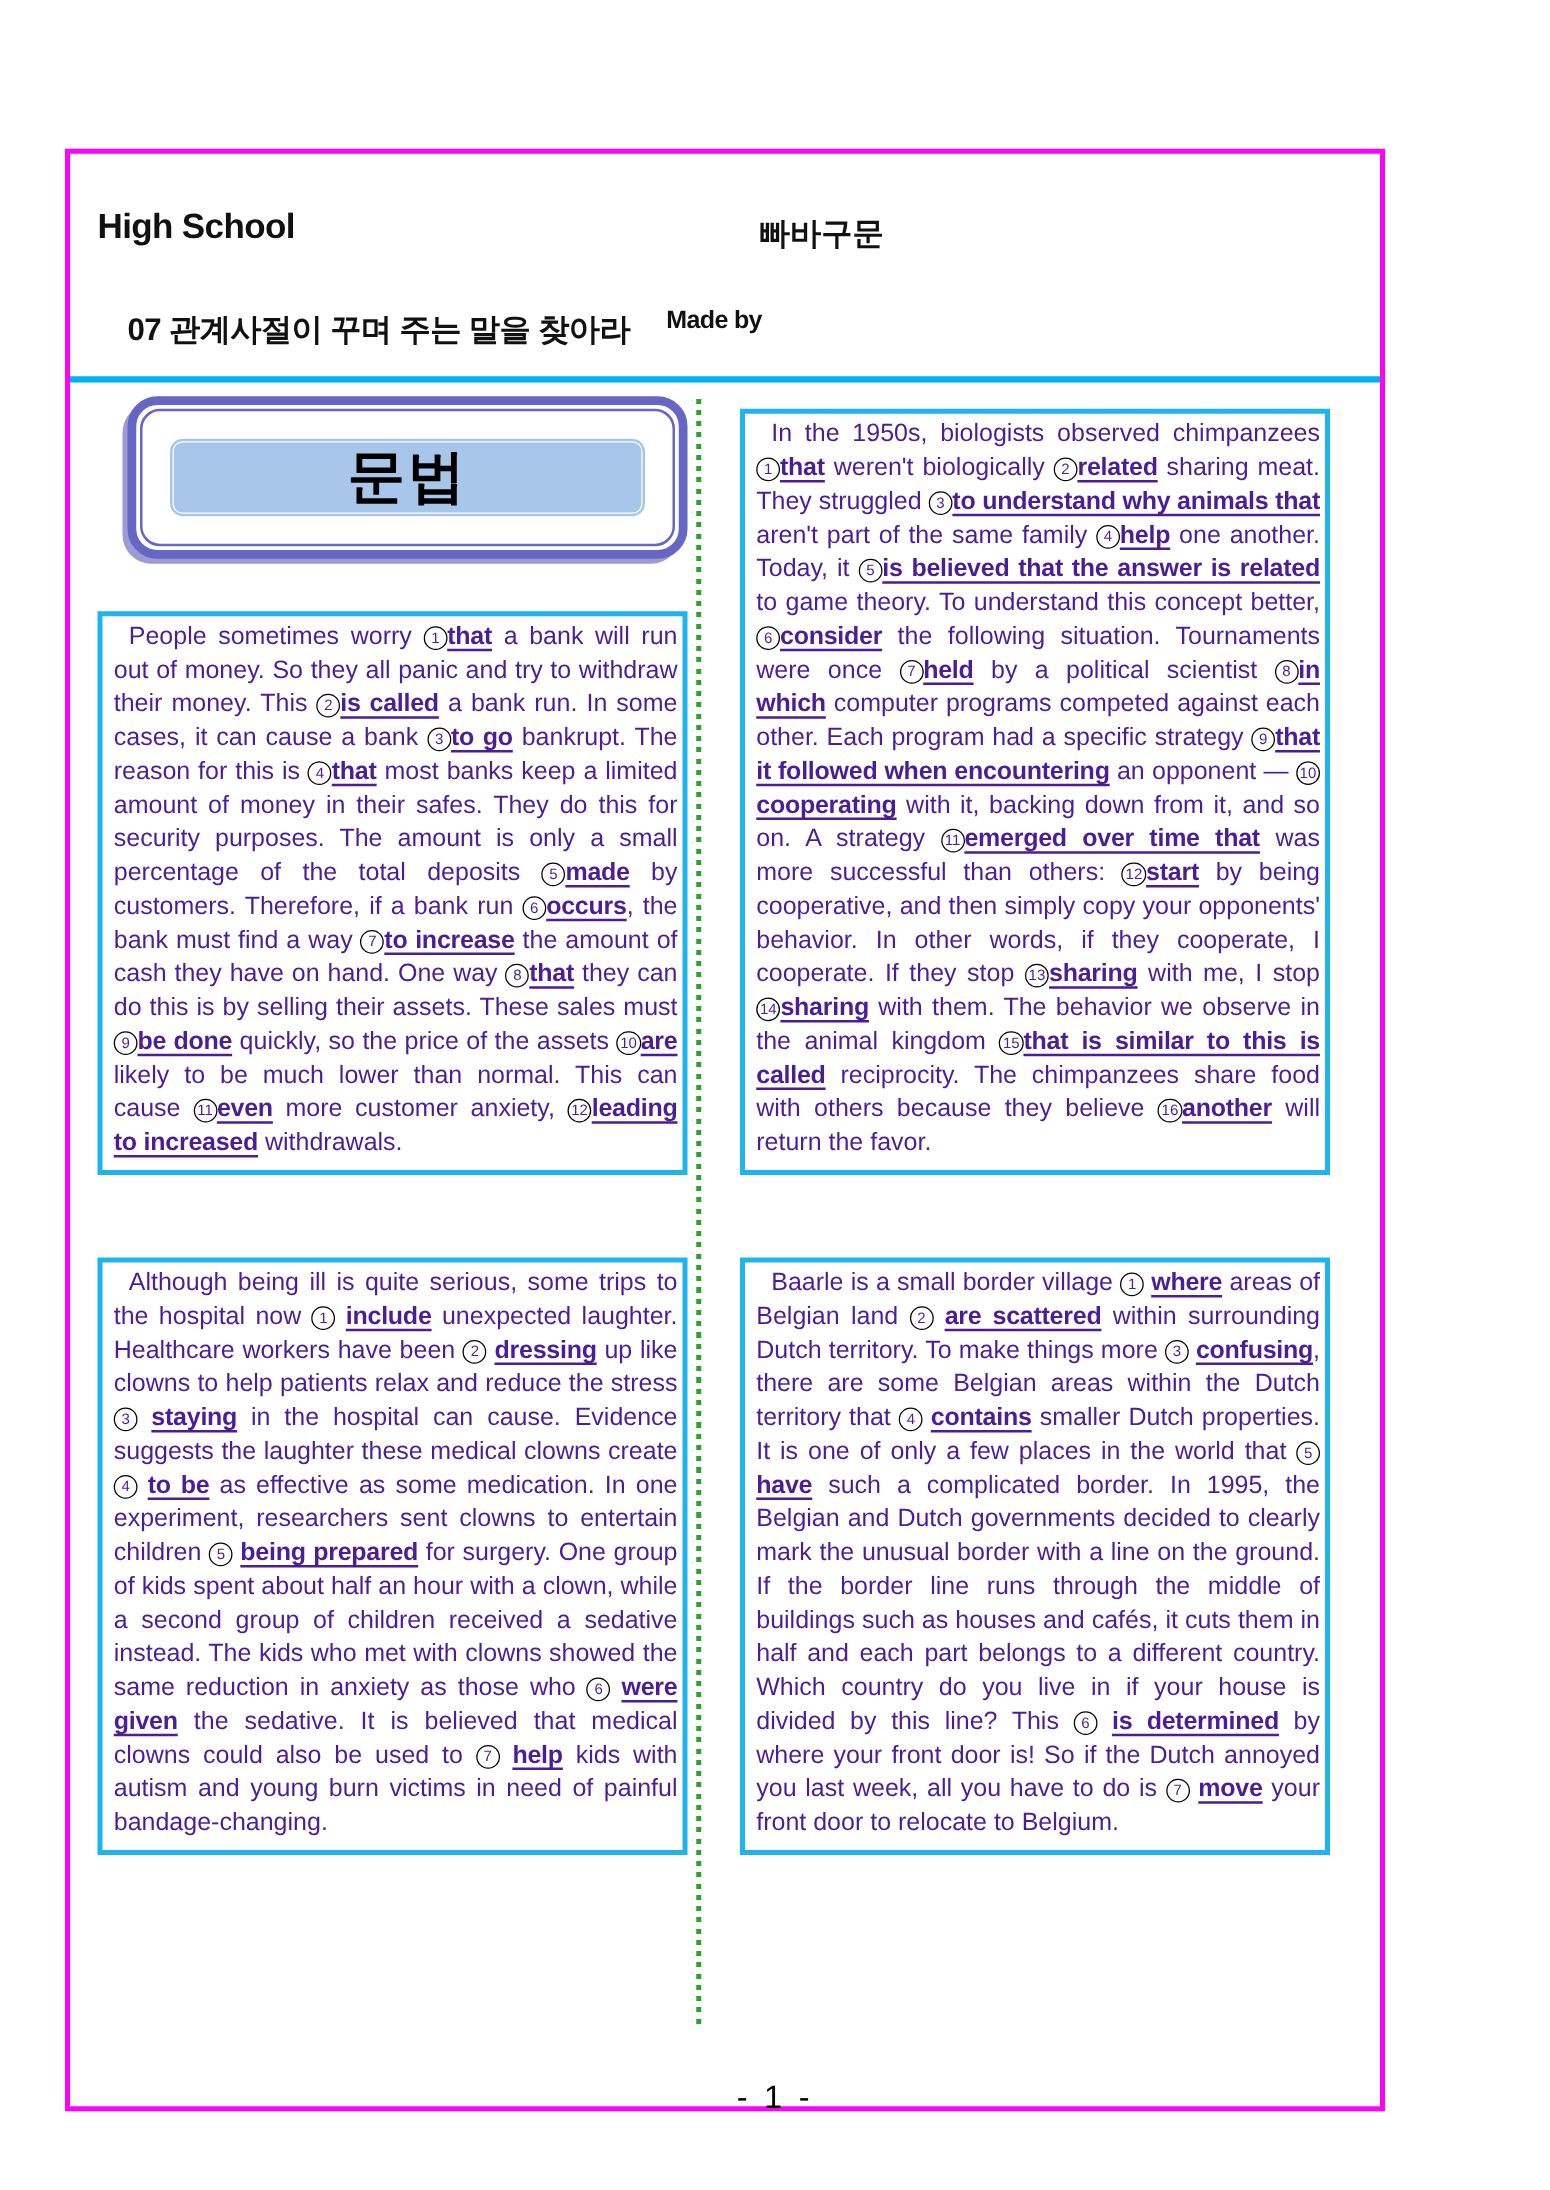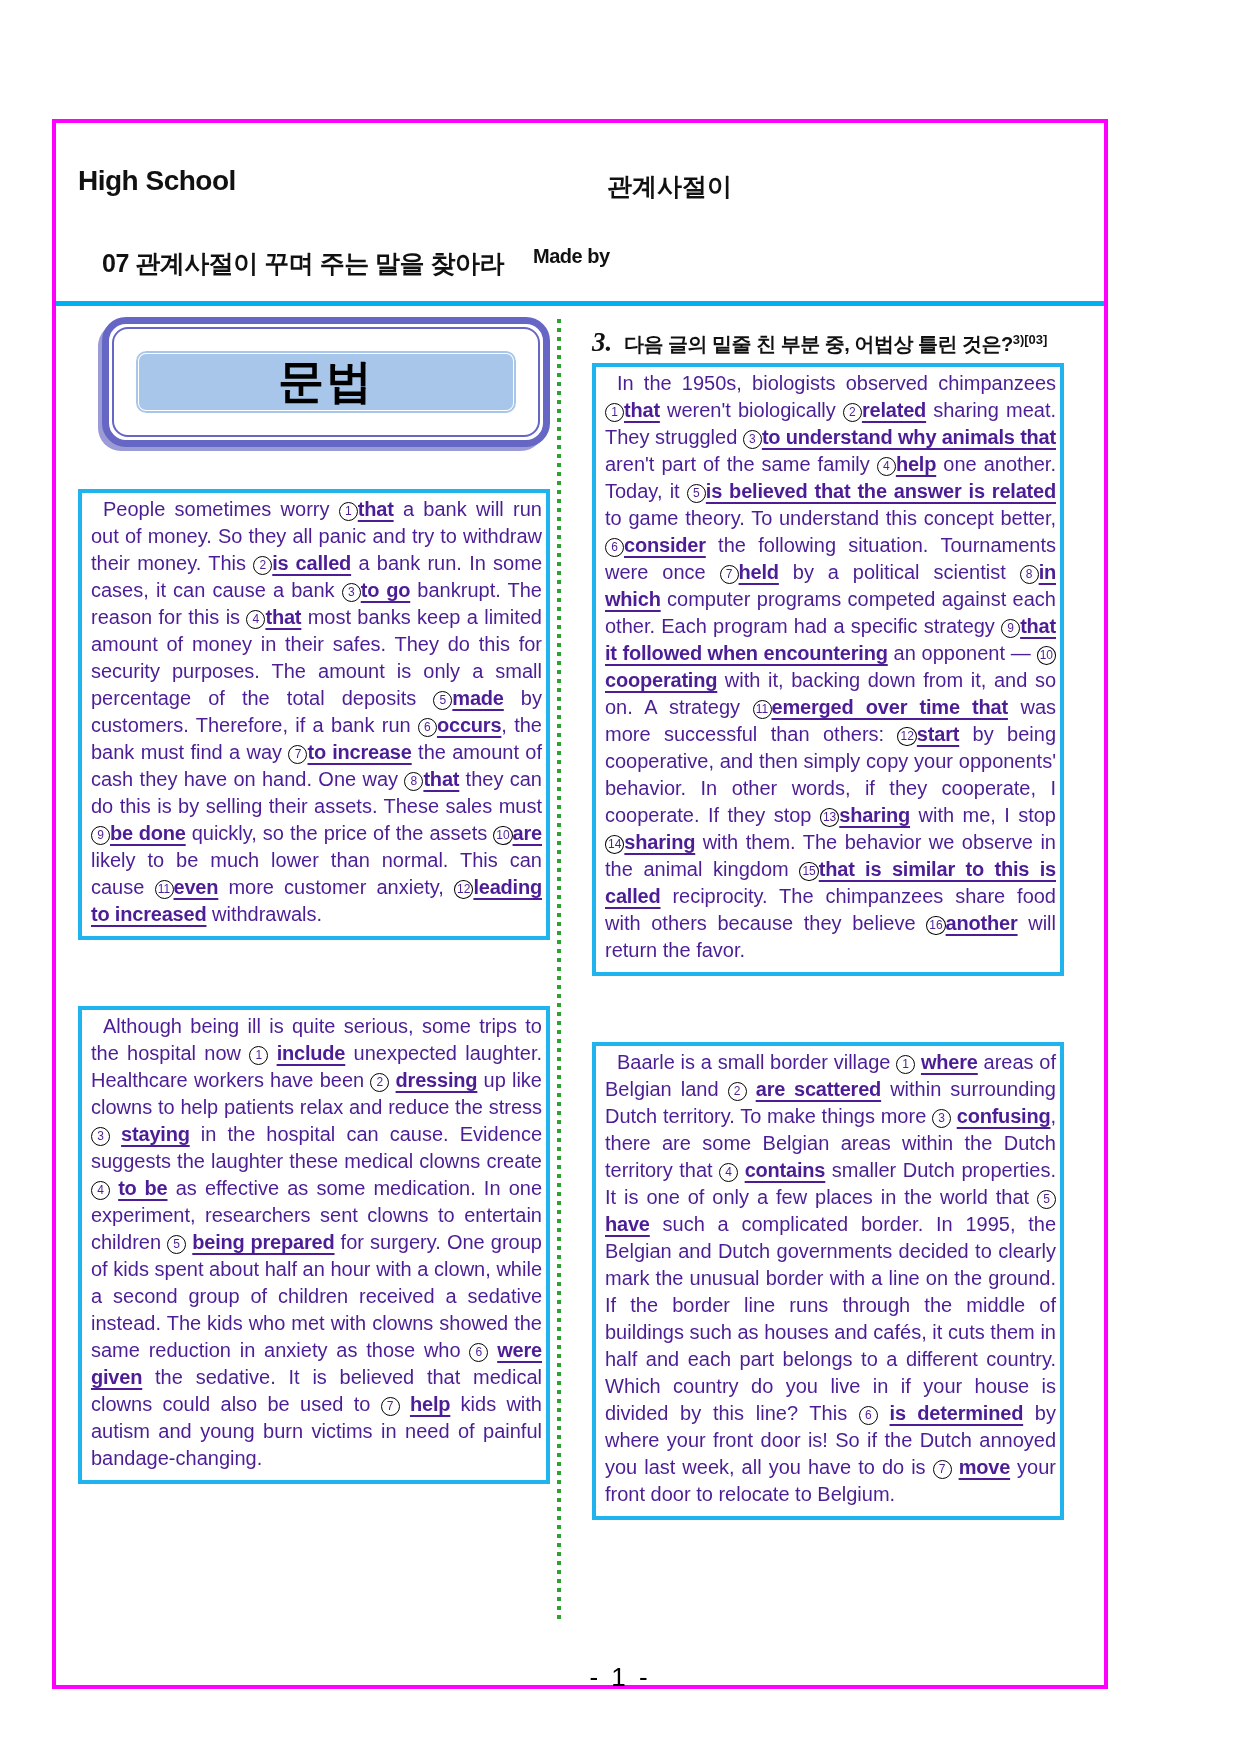--- a/index.html
+++ b/index.html
@@ -63,21 +63,21 @@
   .page-number{
     position:absolute;left:0;top:1662px;width:100%;text-align:center;
     font-size:26px;letter-spacing:3px;color:#000;
   }
 </style>
 </head>
 <body>
 
 <div class="main-border">
   <div class="hdr-left">High School</div>
-  <div class="hdr-right">관계사절이</div>
+  <div class="hdr-right">빠바구문</div>
   <div class="sub-left">07 관계사절이 꾸며 주는 말을 찾아라</div>
   <div class="sub-right">Made by</div>
   <div class="cyan-rule"></div>
   <div class="divider"></div>
 
   <div class="col col-left">
     <div class="grammar-box">
       <div class="gb-mid">
         <div class="gb-fill">문법</div>
       </div>
@@ -87,23 +87,20 @@
       <div class="passage">People sometimes worry <span><span class="circ">1</span><span class="uw">that</span></span> a bank will run out of money. So they all panic and try to withdraw their money. This <span><span class="circ">2</span><span class="uw">is called</span></span> a bank run. In some cases, it can cause a bank <span><span class="circ">3</span><span class="uw">to go</span></span> bankrupt. The reason for this is <span><span class="circ">4</span><span class="uw">that</span></span> most banks keep a limited amount of money in their safes. They do this for security purposes. The amount is only a small percentage of the total deposits <span><span class="circ">5</span><span class="uw">made</span></span> by customers. Therefore, if a bank run <span><span class="circ">6</span><span class="uw">occurs</span></span>, the bank must find a way <span><span class="circ">7</span><span class="uw">to increase</span></span> the amount of cash they have on hand. One way <span><span class="circ">8</span><span class="uw">that</span></span> they can do this is by selling their assets. These sales must <span><span class="circ">9</span><span class="uw">be done</span></span> quickly, so the price of the assets <span><span class="circ">10</span><span class="uw">are</span></span> likely to be much lower than normal. This can cause <span><span class="circ">11</span><span class="uw">even</span></span> more customer anxiety, <span><span class="circ">12</span><span class="uw">leading to increased</span></span> withdrawals.</div>
     </section>
 
     <section class="question">
       <div class="passage">Although being ill is quite serious, some trips to the hospital now <span><span class="circ">1</span> <span class="uw">include</span></span> unexpected laughter. Healthcare workers have been <span><span class="circ">2</span> <span class="uw">dressing</span></span> up like clowns to help patients relax and reduce the stress <span><span class="circ">3</span> <span class="uw">staying</span></span> in the hospital can cause. Evidence suggests the laughter these medical clowns create <span><span class="circ">4</span> <span class="uw">to be</span></span> as effective as some medication. In one experiment, researchers sent clowns to entertain children <span><span class="circ">5</span> <span class="uw">being prepared</span></span> for surgery. One group of kids spent about half an hour with a clown, while a second group of children received a sedative instead. The kids who met with clowns showed the same reduction in anxiety as those who <span><span class="circ">6</span> <span class="uw">were given</span></span> the sedative. It is believed that medical clowns could also be used to <span><span class="circ">7</span> <span class="uw">help</span></span> kids with autism and young burn victims in need of painful bandage-changing.</div>
     </section>
   </div>
 
   <div class="col col-right">
     <section class="question first-right">
-      <div class="q-header">
-        <span class="q-num">3. </span><span class="q-prompt">다음 글의 밑줄 친 부분 중, 어법상 틀린 것은?</span><sup class="q-ref">3)[03]</sup>
-      </div>
       <div class="passage">In the 1950s, biologists observed chimpanzees <span><span class="circ">1</span><span class="uw">that</span></span> weren't biologically <span><span class="circ">2</span><span class="uw">related</span></span> sharing meat. They struggled <span><span class="circ">3</span><span class="uw">to understand why animals that</span></span> aren't part of the same family <span><span class="circ">4</span><span class="uw">help</span></span> one another. Today, it <span><span class="circ">5</span><span class="uw">is believed that the answer is related</span></span> to game theory. To understand this concept better, <span><span class="circ">6</span><span class="uw">consider</span></span> the following situation. Tournaments were once <span><span class="circ">7</span><span class="uw">held</span></span> by a political scientist <span><span class="circ">8</span><span class="uw">in which</span></span> computer programs competed against each other. Each program had a specific strategy <span><span class="circ">9</span><span class="uw">that it followed when encountering</span></span> an opponent — <span><span class="circ">10</span><span class="uw">cooperating</span></span> with it, backing down from it, and so on. A strategy <span><span class="circ">11</span><span class="uw">emerged over time that</span></span> was more successful than others: <span><span class="circ">12</span><span class="uw">start</span></span> by being cooperative, and then simply copy your opponents' behavior. In other words, if they cooperate, I cooperate. If they stop <span><span class="circ">13</span><span class="uw">sharing</span></span> with me, I stop <span><span class="circ">14</span><span class="uw">sharing</span></span> with them. The behavior we observe in the animal kingdom <span><span class="circ">15</span><span class="uw">that is similar to this is called</span></span> reciprocity. The chimpanzees share food with others because they believe <span><span class="circ">16</span><span class="uw">another</span></span> will return the favor.</div>
     </section>
 
     <section class="question">
       <div class="passage">Baarle is a small border village <span><span class="circ">1</span> <span class="uw">where</span></span> areas of Belgian land <span><span class="circ">2</span> <span class="uw">are scattered</span></span> within surrounding Dutch territory. To make things more <span><span class="circ">3</span> <span class="uw">confusing</span></span>, there are some Belgian areas within the Dutch territory that <span><span class="circ">4</span> <span class="uw">contains</span></span> smaller Dutch properties. It is one of only a few places in the world that <span><span class="circ">5</span> <span class="uw">have</span></span> such a complicated border. In 1995, the Belgian and Dutch governments decided to clearly mark the unusual border with a line on the ground. If the border line runs through the middle of buildings such as houses and cafés, it cuts them in half and each part belongs to a different country. Which country do you live in if your house is divided by this line? This <span><span class="circ">6</span> <span class="uw">is determined</span></span> by where your front door is! So if the Dutch annoyed you last week, all you have to do is <span><span class="circ">7</span> <span class="uw">move</span></span> your front door to relocate to Belgium.</div>
     </section>
   </div>
 </div>
 
 <div class="page-number">- 1 -</div>

